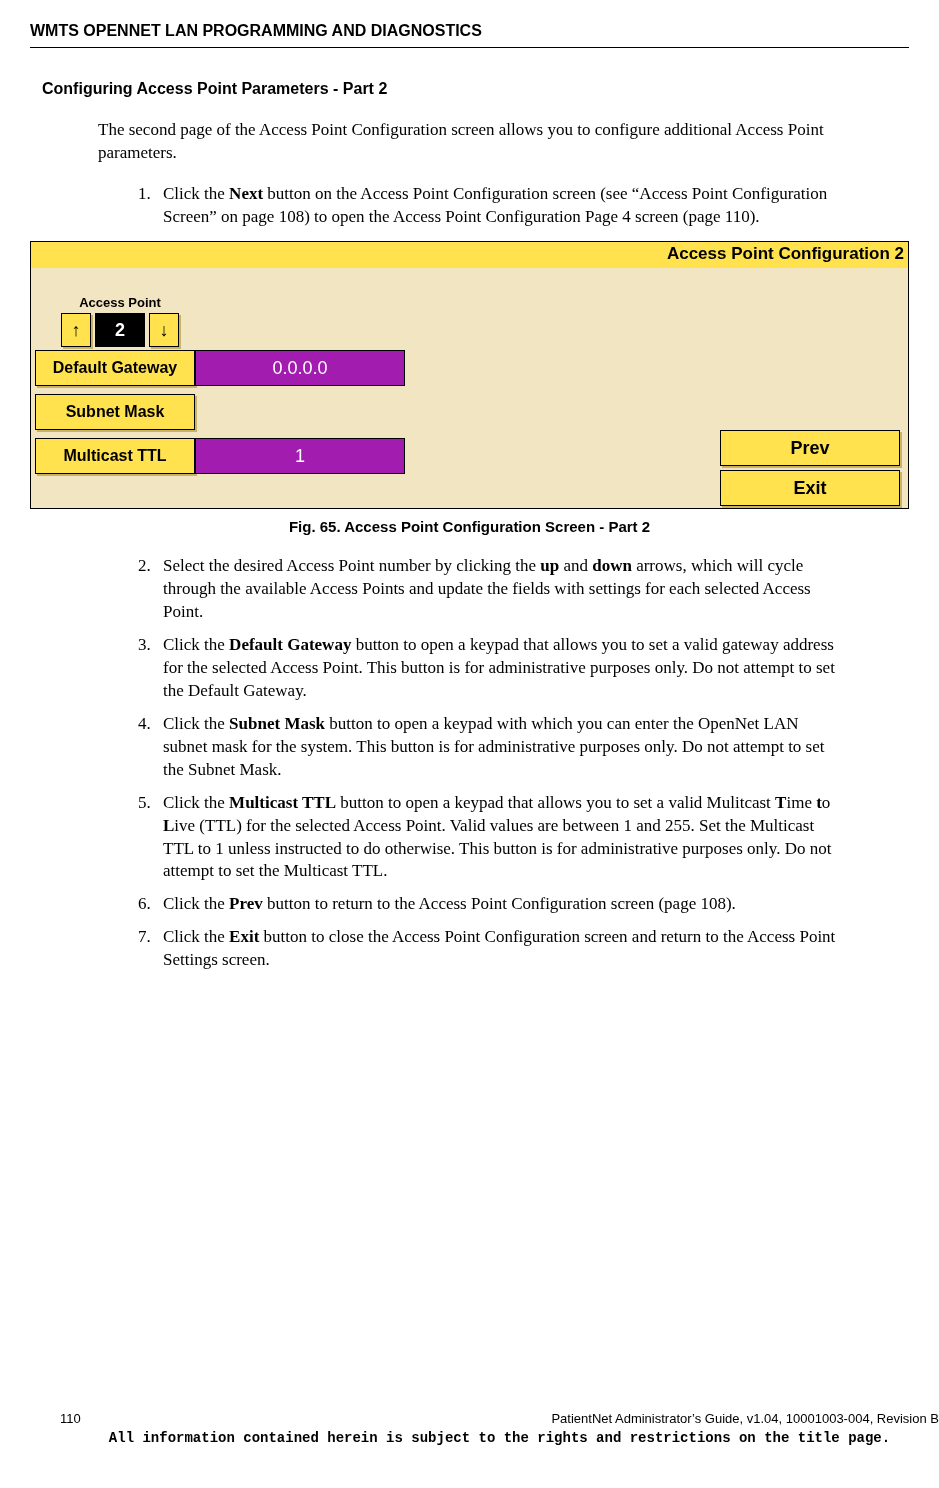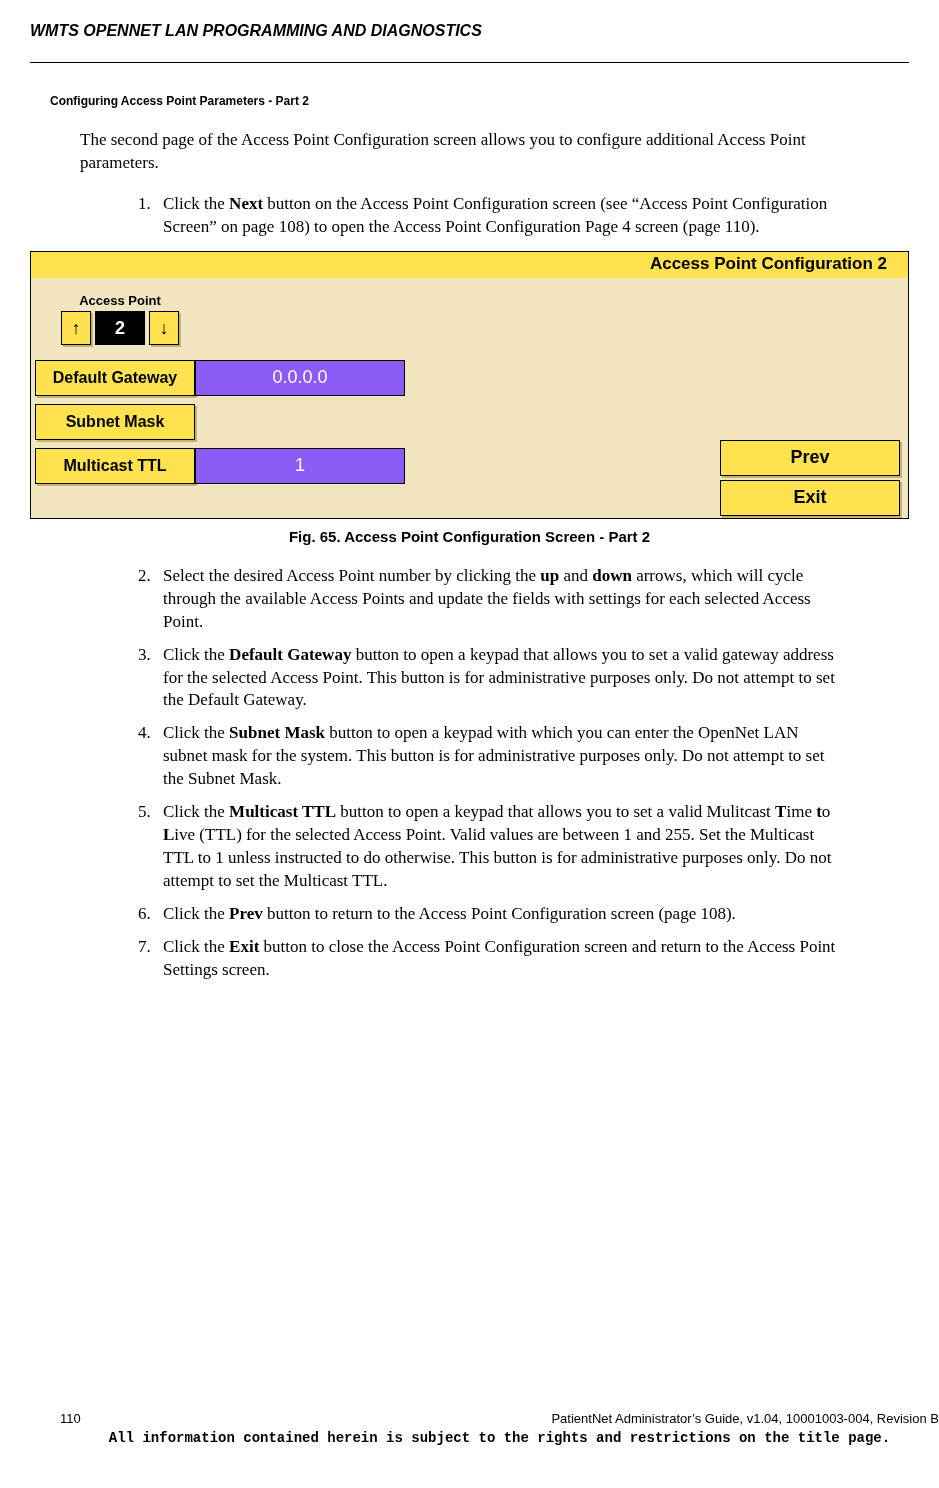--- a/index.html
+++ b/index.html
@@ -9,34 +9,33 @@
     color: #000;
     background: #fff;
     width: 939px;
     padding: 20px 30px 20px 30px;
     line-height: 1.35;
   }
   .header-title {
     font-family: Arial, Helvetica, sans-serif;
     font-weight: bold;
     font-size: 16px;
-    padding-bottom: 20px;
+    padding-bottom: 5px;
     border-bottom: 1px solid #000;
     margin-bottom: 30px;
-    font-style: italic;
   }
   .section-title {
     font-family: Arial, Helvetica, sans-serif;
     font-weight: bold;
-    font-size: 12px;
-    margin-left: 20px;
+    font-size: 16px;
+    margin-left: 12px;
     margin-bottom: 20px;
   }
   .intro-text {
-    margin-left: 50px;
+    margin-left: 68px;
     margin-right: 70px;
     margin-bottom: 18px;
   }
   ol.steps {
     margin-left: 95px;
     margin-right: 70px;
     padding-left: 30px;
   }
   ol.steps li {
     padding-left: 8px;
@@ -54,26 +53,26 @@
     position: relative;
     height: 268px;
     font-family: "Comic Sans MS", "Arial Rounded MT Bold", Arial, sans-serif;
   }
   .title-bar {
     background: #ffe24d;
     height: 26px;
     display: flex;
     justify-content: flex-end;
     align-items: center;
-    padding-right: 21px;
+    padding-right: 4px;
     font-weight: bold;
     font-size: 17px;
     color: #000;
   }
-  .ap-block { position: absolute; top: 40px; left: 30px; }
+  .ap-block { position: absolute; top: 52px; left: 30px; }
   .ap-label {
     text-align: center;
     font-size: 13px;
     font-weight: bold;
     margin-bottom: 2px;
   }
   .stepper { display: flex; gap: 4px; align-items: center; }
   .stepper-btn {
     width: 30px; height: 34px;
     background: #ffe24d;
@@ -98,21 +97,21 @@
   .field-label {
     width: 160px; height: 36px;
     background: #ffe24d;
     border: 1px solid #000;
     display: flex; align-items: center; justify-content: center;
     font-size: 16px; font-weight: bold;
     box-shadow: 2px 2px 0 #c8b36a;
   }
   .field-value {
     width: 210px; height: 36px;
-    background: #8b5cf6; color: #fff;
+    background: #a21caf; color: #fff;
     border: 1px solid #000;
     display: flex; align-items: center; justify-content: center;
     font-size: 18px;
   }
   .nav-btn {
     position: absolute; right: 8px;
     width: 180px; height: 36px;
     background: #ffe24d;
     border: 1px solid #000;
     display: flex; align-items: center; justify-content: center;

